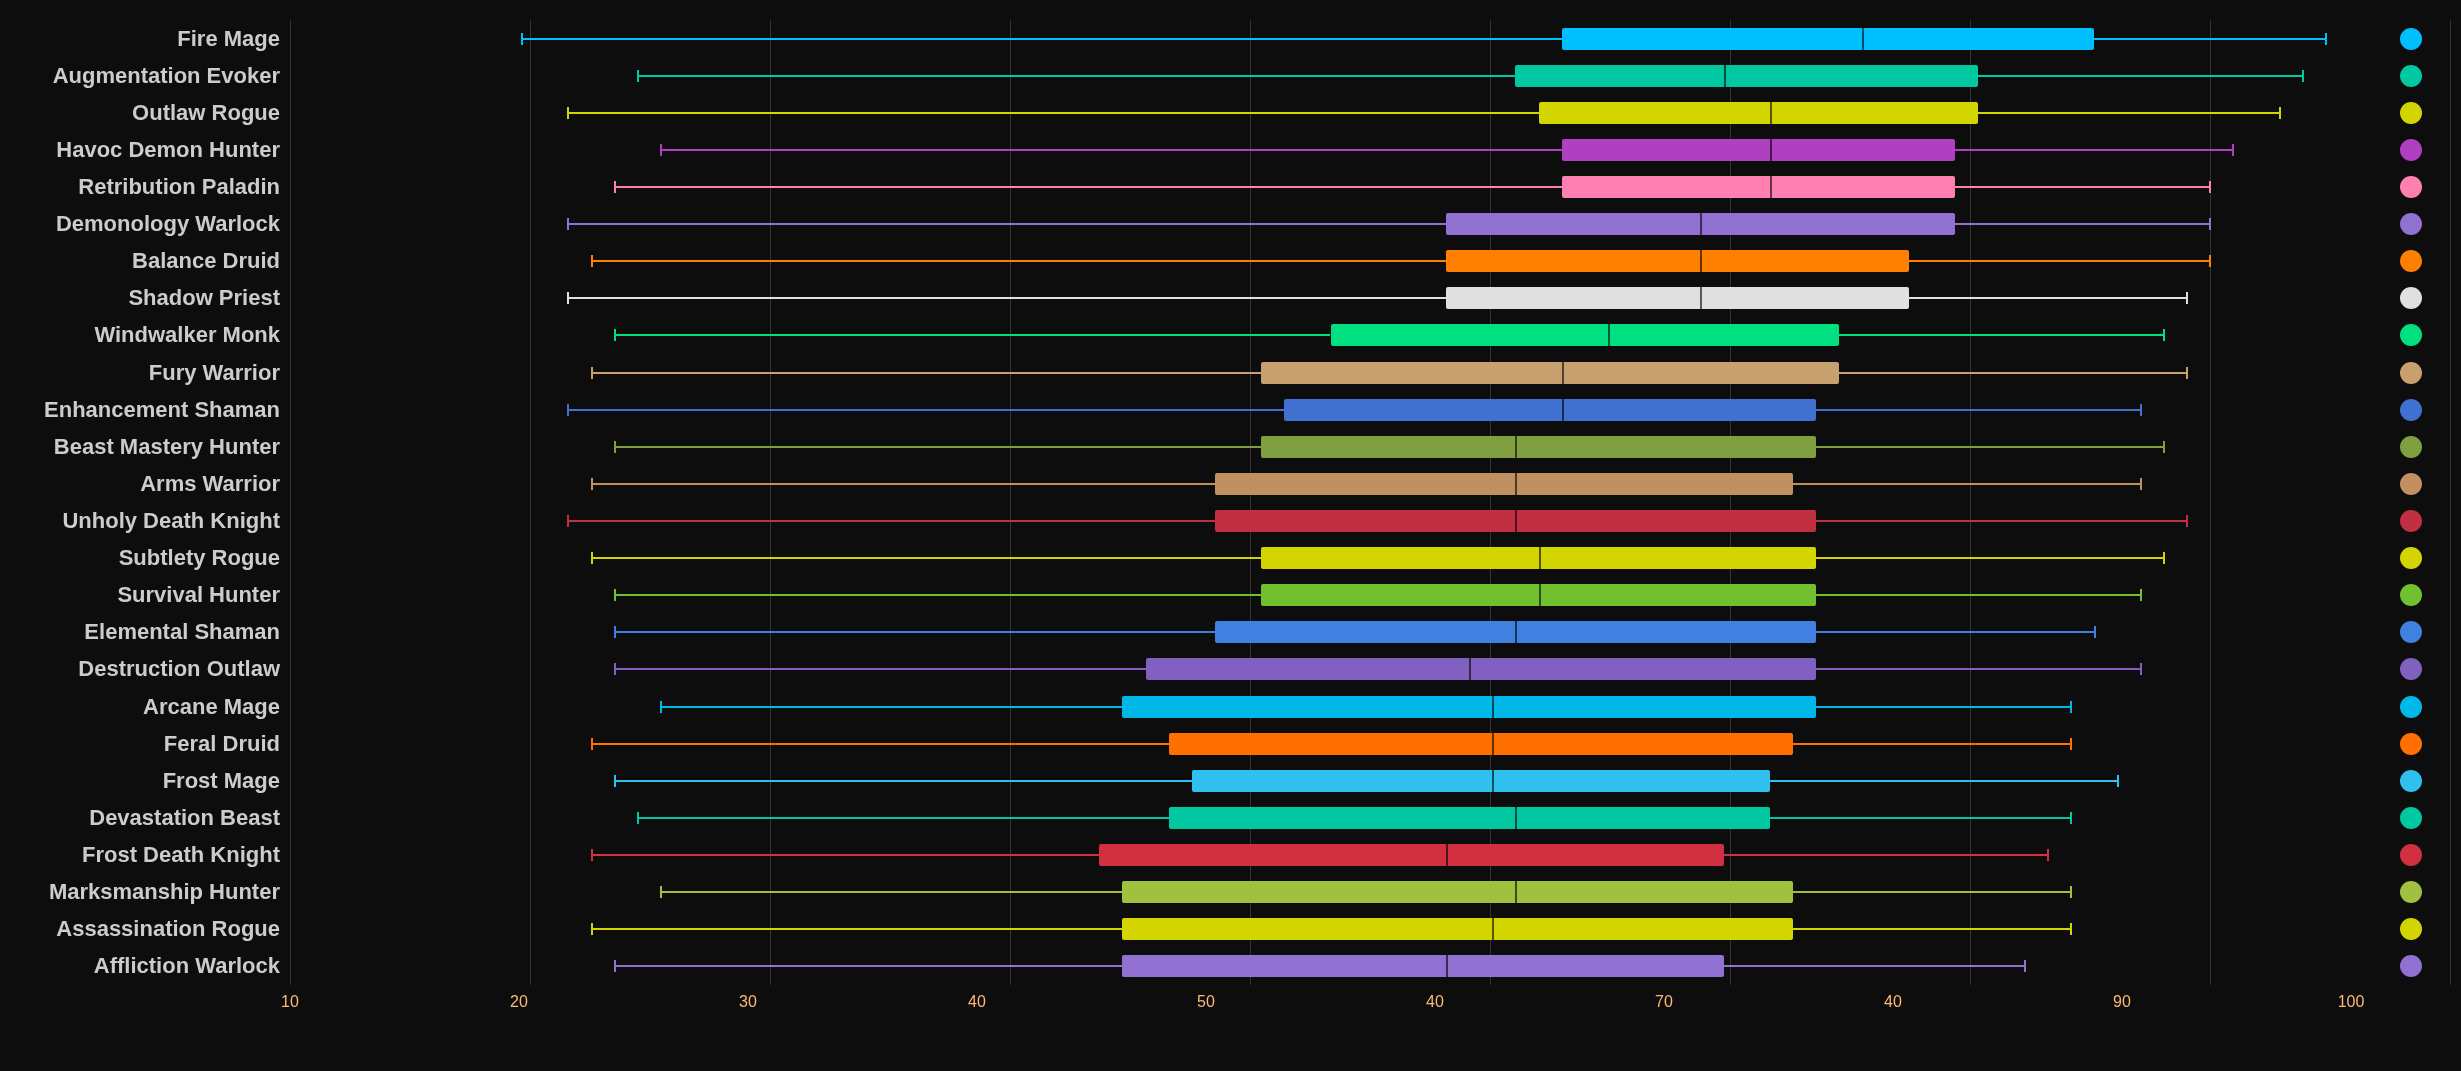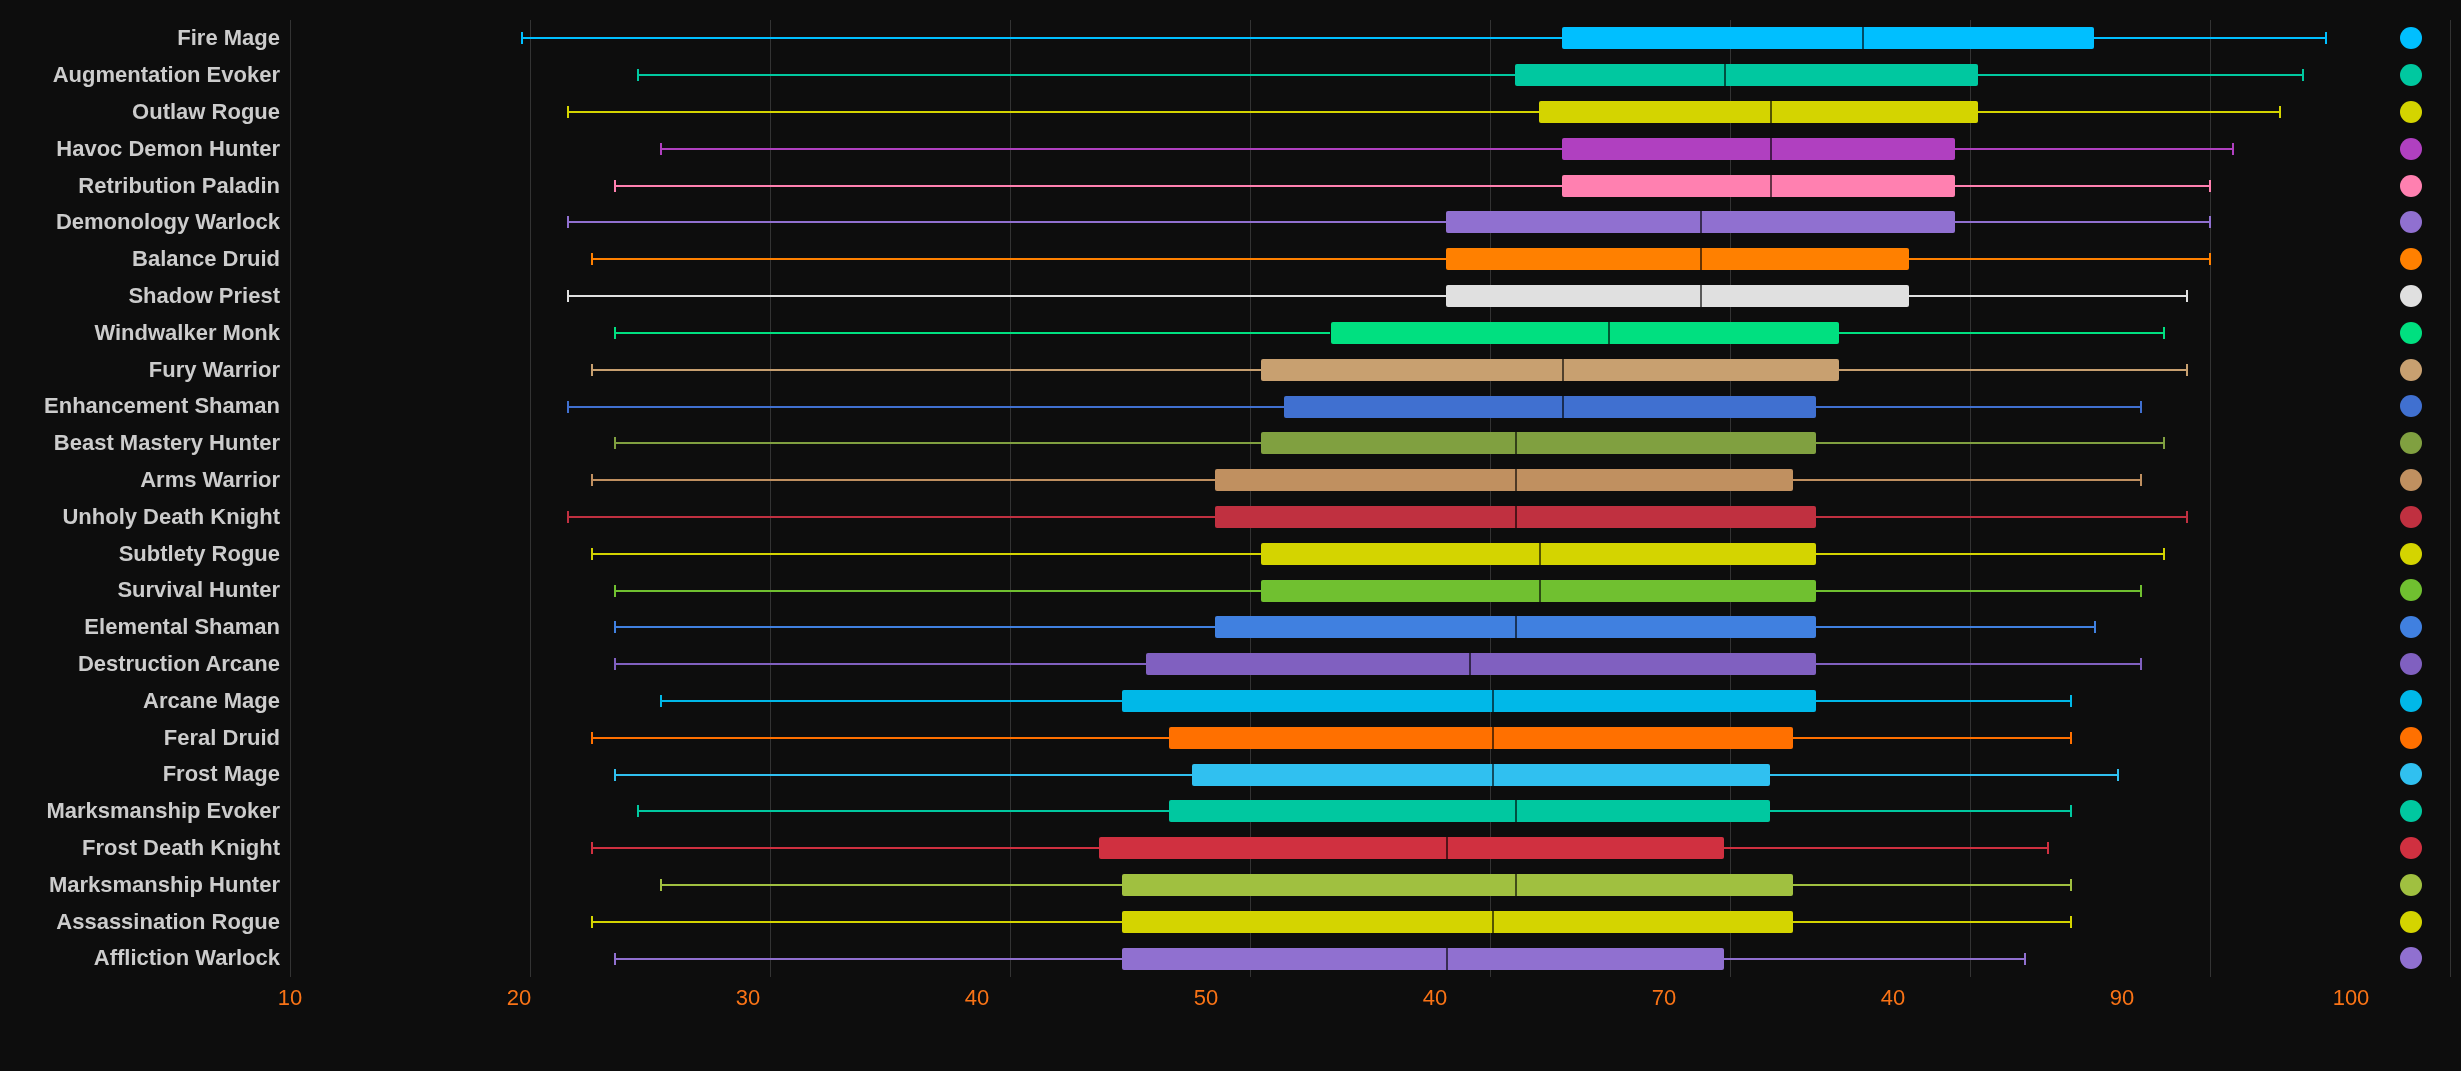--- a/index.html
+++ b/index.html
@@ -124,22 +124,22 @@
       border-radius: 50%;
     }
     .x-axis-labels {
       display: flex;
       margin-left: 280px;
       padding-right: 80px;
       justify-content: space-between;
       margin-top: 8px;
     }
     .x-label {
-      font-size: 22px;
-      color: #f97316;
+      font-size: 16px;
+      color: #fdba74;
       text-align: center;
       width: 40px;
       margin-left: -20px;
     }
     .x-title {
       text-align: center;
       font-size: 26px;
       color: #aaa;
       margin-top: 6px;
       margin-left: 280px;
@@ -162,25 +162,25 @@
         <div class="y-label">Shadow Priest</div>
         <div class="y-label">Windwalker Monk</div>
         <div class="y-label">Fury Warrior</div>
         <div class="y-label">Enhancement Shaman</div>
         <div class="y-label">Beast Mastery Hunter</div>
         <div class="y-label">Arms Warrior</div>
         <div class="y-label">Unholy Death Knight</div>
         <div class="y-label">Subtlety Rogue</div>
         <div class="y-label">Survival Hunter</div>
         <div class="y-label">Elemental Shaman</div>
-        <div class="y-label">Destruction Arcane</div>
+        <div class="y-label">Destruction Outlaw</div>
         <div class="y-label">Arcane Mage</div>
         <div class="y-label">Feral Druid</div>
         <div class="y-label">Frost Mage</div>
-        <div class="y-label">Marksmanship Evoker</div>
+        <div class="y-label">Devastation Beast</div>
         <div class="y-label">Frost Death Knight</div>
         <div class="y-label">Marksmanship Hunter</div>
         <div class="y-label">Assassination Rogue</div>
         <div class="y-label">Affliction Warlock</div>
       </div>
     <div class="plot-area">
       <div class="grid-and-bars" id="grid-and-bars">
         <div class="grid-lines" id="grid-lines">
             <div class="grid-line"></div>
             <div class="grid-line"></div>

